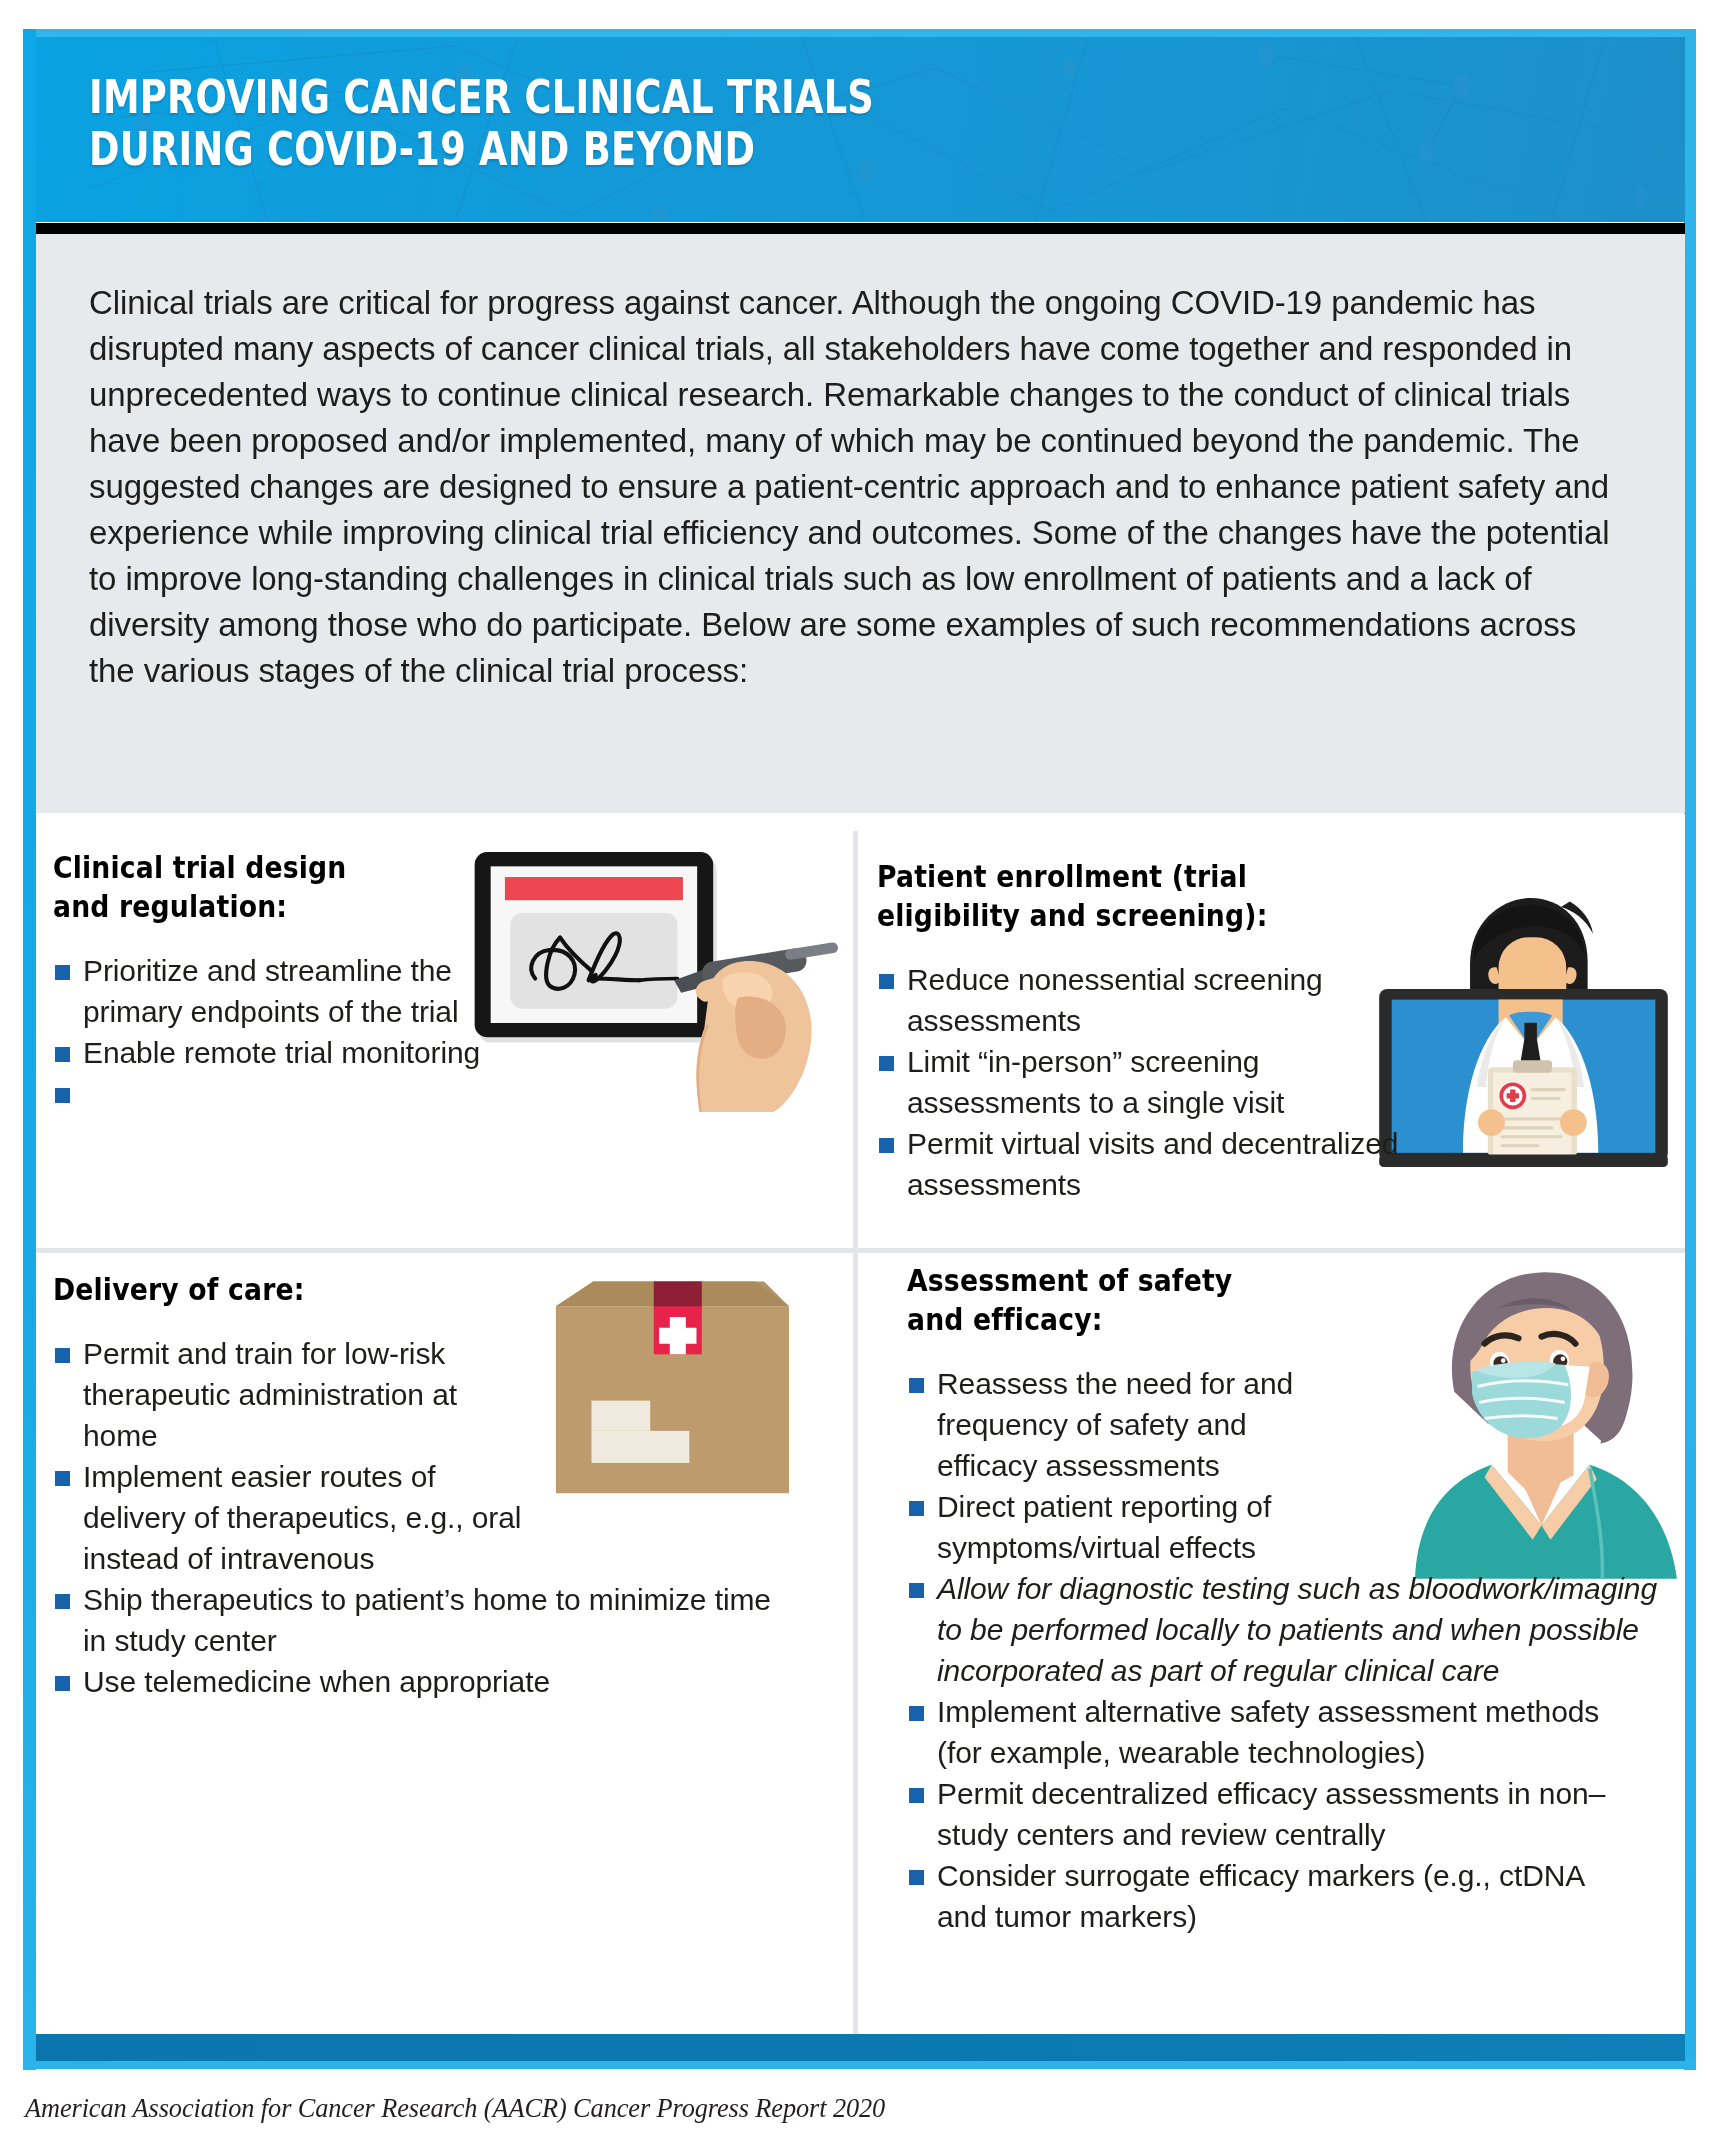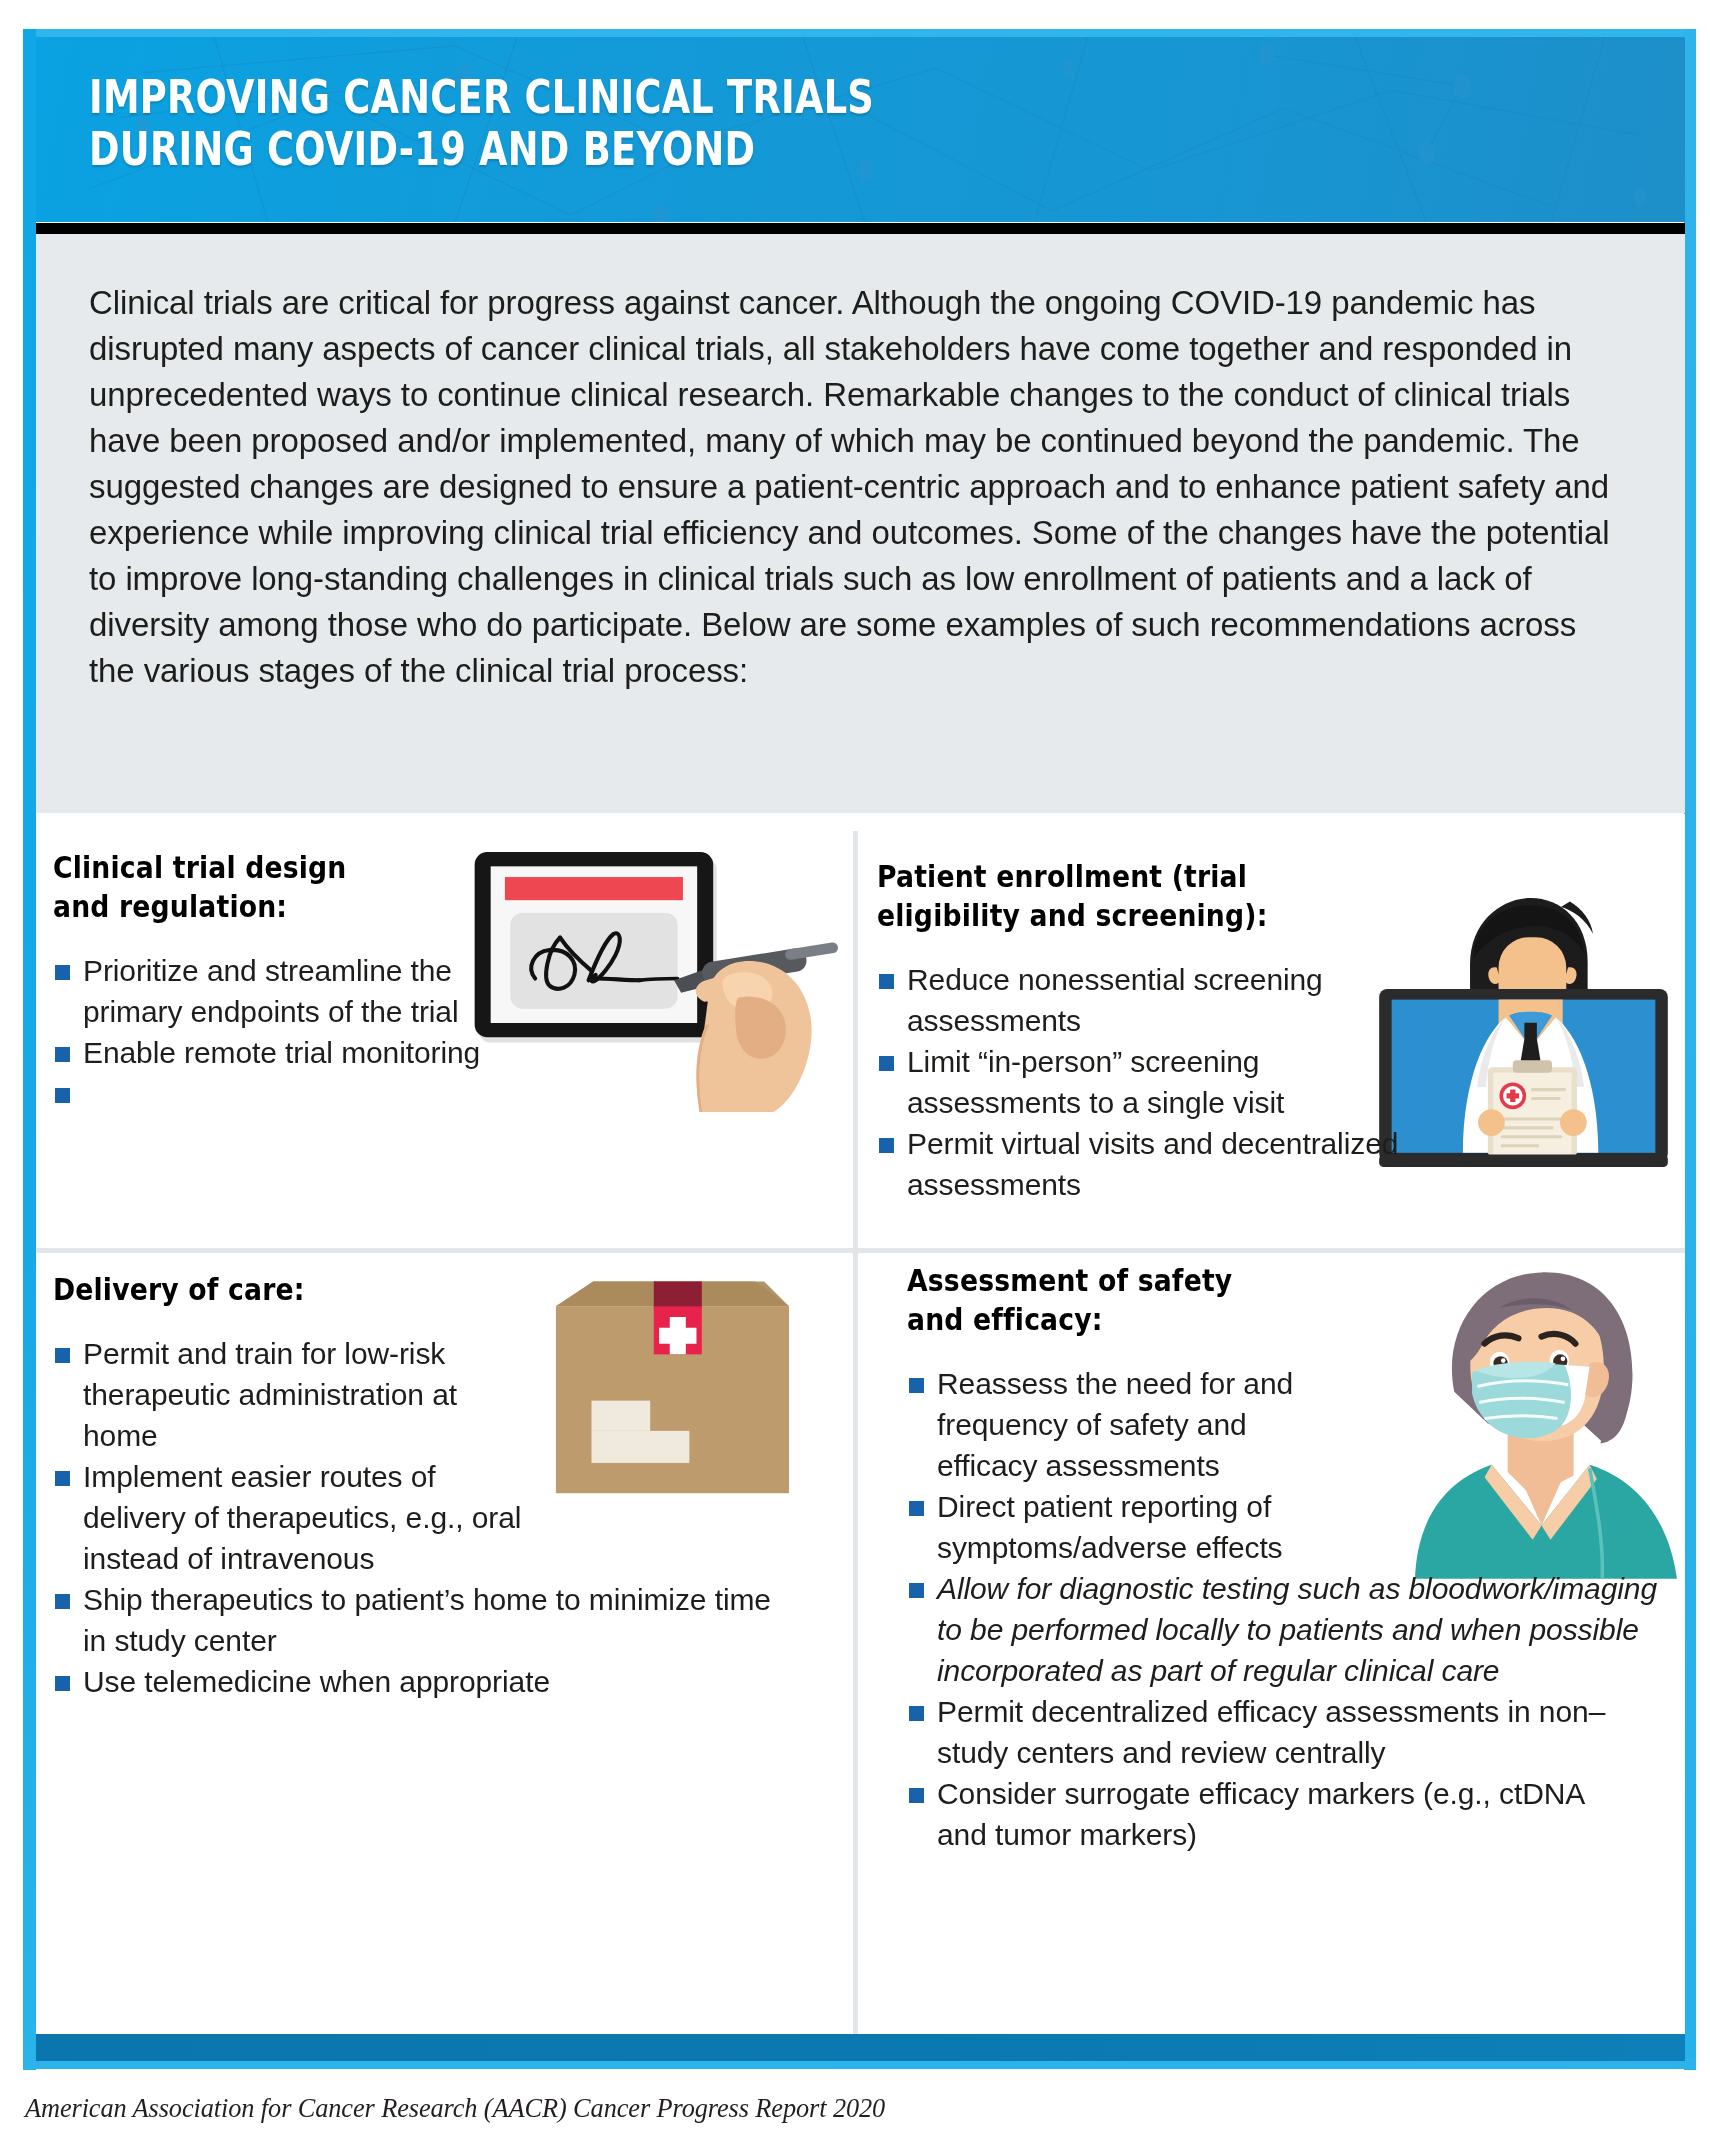--- a/index.html
+++ b/index.html
@@ -421,28 +421,29 @@
   <div class="quad q4">
     <div class="q-title">Assessment of safety
 and efficacy:</div>
     <ul class="blist">
       <li style="width:419px">
         <span class="bq"></span>
         <span>Reassess the need for and frequency of safety and efficacy assessments</span>
       </li>
       <li style="width:419px">
         <span class="bq"></span>
-        <span>Direct patient reporting of symptoms/adverse effects</span>
+        <span>Direct patient reporting of symptoms/virtual effects</span>
       </li>
       <li style="width:419px">
         <span class="bq"></span>
         <span class="wrapbox-a" style="display:block;width:740px">Allow for diagnostic testing such as bloodwork/imaging to be performed locally to patients and when possible incorporated as part of regular clinical care</span>
       </li>
       <li style="width:740px">
         <span class="bq"></span>
+        <span>Implement alternative safety assessment methods (for example, wearable technologies)</span>
       </li>
       <li style="width:704px">
         <span class="bq"></span>
         <span>Permit decentralized efficacy assessments in non–study centers and review centrally</span>
       </li>
       <li style="width:686px">
         <span class="bq"></span>
         <span>Consider surrogate efficacy markers (e.g., ctDNA and tumor markers)</span>
       </li>
     </ul>

